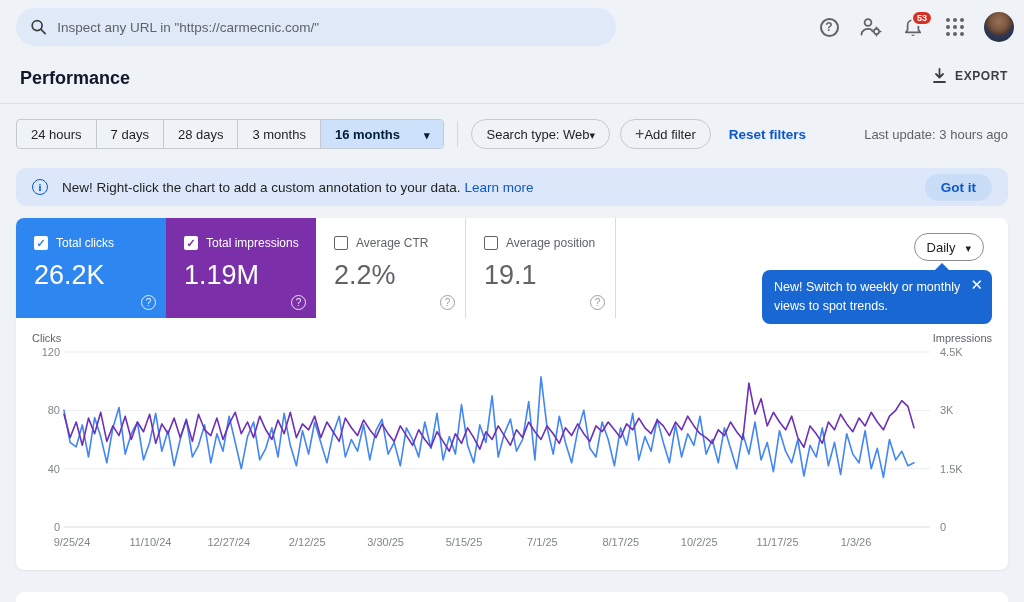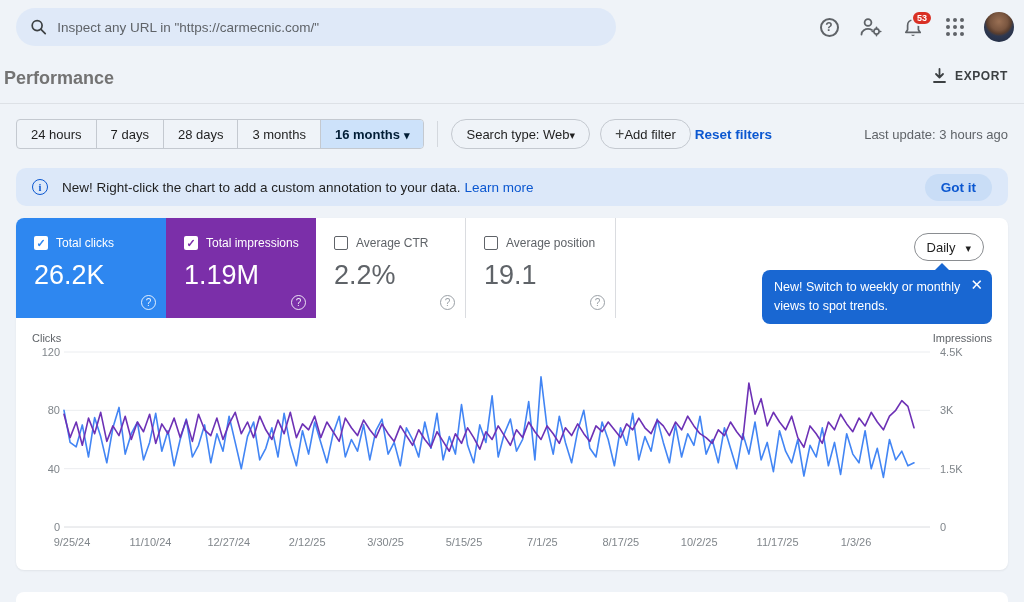--- a/index.html
+++ b/index.html
@@ -14,36 +14,36 @@
   .topbar-right { position:absolute; right:10px; top:0; height:54px; display:flex; align-items:center; gap:16px; }
   .icon-btn { position:relative; width:26px; height:26px; display:flex; align-items:center; justify-content:center; cursor:pointer; }
   .help-circle { width:19px; height:19px; border:2px solid #5f6368; border-radius:50%; display:flex; align-items:center; justify-content:center; font-size:12px; font-weight:bold; color:#5f6368; }
   .badge { position:absolute; top:-4px; right:-7px; background:#d93025; color:#fff; font-size:9px; font-weight:bold; border-radius:8px; padding:1px 4px; border:2px solid #eff3f8; }
   .apps-grid { display:grid; grid-template-columns:repeat(3,4px); grid-template-rows:repeat(3,4px); gap:3px; }
   .apps-grid span { width:4px; height:4px; border-radius:50%; background:#5f6368; }
   .avatar { width:30px; height:30px; border-radius:50%; background:radial-gradient(circle at 50% 32%, #9a7054 0%, #7a5640 34%, #5a3e2e 48%, #2e3850 58%, #1f2940 100%); }
 
   
   .page-header { position:absolute; left:0; top:54px; width:1024px; height:49px; }
-  .page-title { position:absolute; left:4px; top:14px; font-size:18px; font-weight:bold; color:#737373; }
+  .page-title { position:absolute; left:20px; top:14px; font-size:18px; font-weight:bold; color:#0f172a; }
   .export-btn { position:absolute; right:16px; top:14px; display:flex; align-items:center; gap:8px; font-size:12px; font-weight:bold; letter-spacing:.6px; color:#3c4043; cursor:pointer; }
   .hdr-divider { position:absolute; left:0; top:103px; width:1024px; height:1px; background:#dde1e6; }
 
   
   .filter-row { position:absolute; left:16px; top:119px; width:992px; height:30px; display:flex; align-items:center; }
   .seg-group { display:flex; height:30px; border:1px solid #c4c9d0; border-radius:4px; overflow:hidden; background:transparent; }
   .seg-btn { display:flex; align-items:center; justify-content:center; padding:0 14px; font-size:13px; color:#1f1f1f; border-right:1px solid #c4c9d0; cursor:pointer; white-space:nowrap; }
   .seg-btn:last-child { border-right:none; }
-  .seg-btn.selected { background:#cde2fa; color:#001d35; font-weight:bold; gap:4px; }
+  .seg-btn.selected { background:#cde2fa; color:#001d35; font-weight:bold; gap:24px; }
   .caret::after { content:"▾"; font-size:11px; color:inherit; }
   .v-divider { width:1px; height:26px; background:#d4d8de; margin:0 13px; }
   .pill-btn { height:30px; display:flex; align-items:center; padding:0 14px; border:1px solid #c4c9d0; border-radius:15px; font-size:13px; color:#1f1f1f; cursor:pointer; white-space:nowrap; }
   .pill-btn + .pill-btn { margin-left:10px; }
   .plus { font-size:16px; color:#444746; line-height:1; }
-  .reset-link { margin-left:4px; font-size:13.5px; color:#0b57d0; font-weight:bold; cursor:pointer; }
+  .reset-link { margin-left:18px; font-size:13.5px; color:#0b57d0; font-weight:bold; cursor:pointer; }
   .last-update { margin-left:auto; font-size:13px; color:#5f6368; }
 
   
   .banner { position:absolute; left:16px; top:168px; width:992px; height:38px; background:#dce8f9; border-radius:10px; display:flex; align-items:center; padding:0 16px; gap:14px; }
   .info-circle { width:16px; height:16px; border:1.6px solid #0b57d0; border-radius:50%; color:#0b57d0; font-size:10.5px; font-weight:bold; display:flex; align-items:center; justify-content:center; font-family:"Liberation Serif", serif; flex:none; }
   .banner-text { font-size:13.5px; color:#1f1f1f; }
   .learn-more { color:#0b57d0; cursor:pointer; margin-left:4px; }
   .got-it { margin-left:auto; background:#c9ddf6; color:#0b57d0; font-weight:bold; font-size:13.5px; padding:6px 16px; border-radius:15px; cursor:pointer; }
 
   

